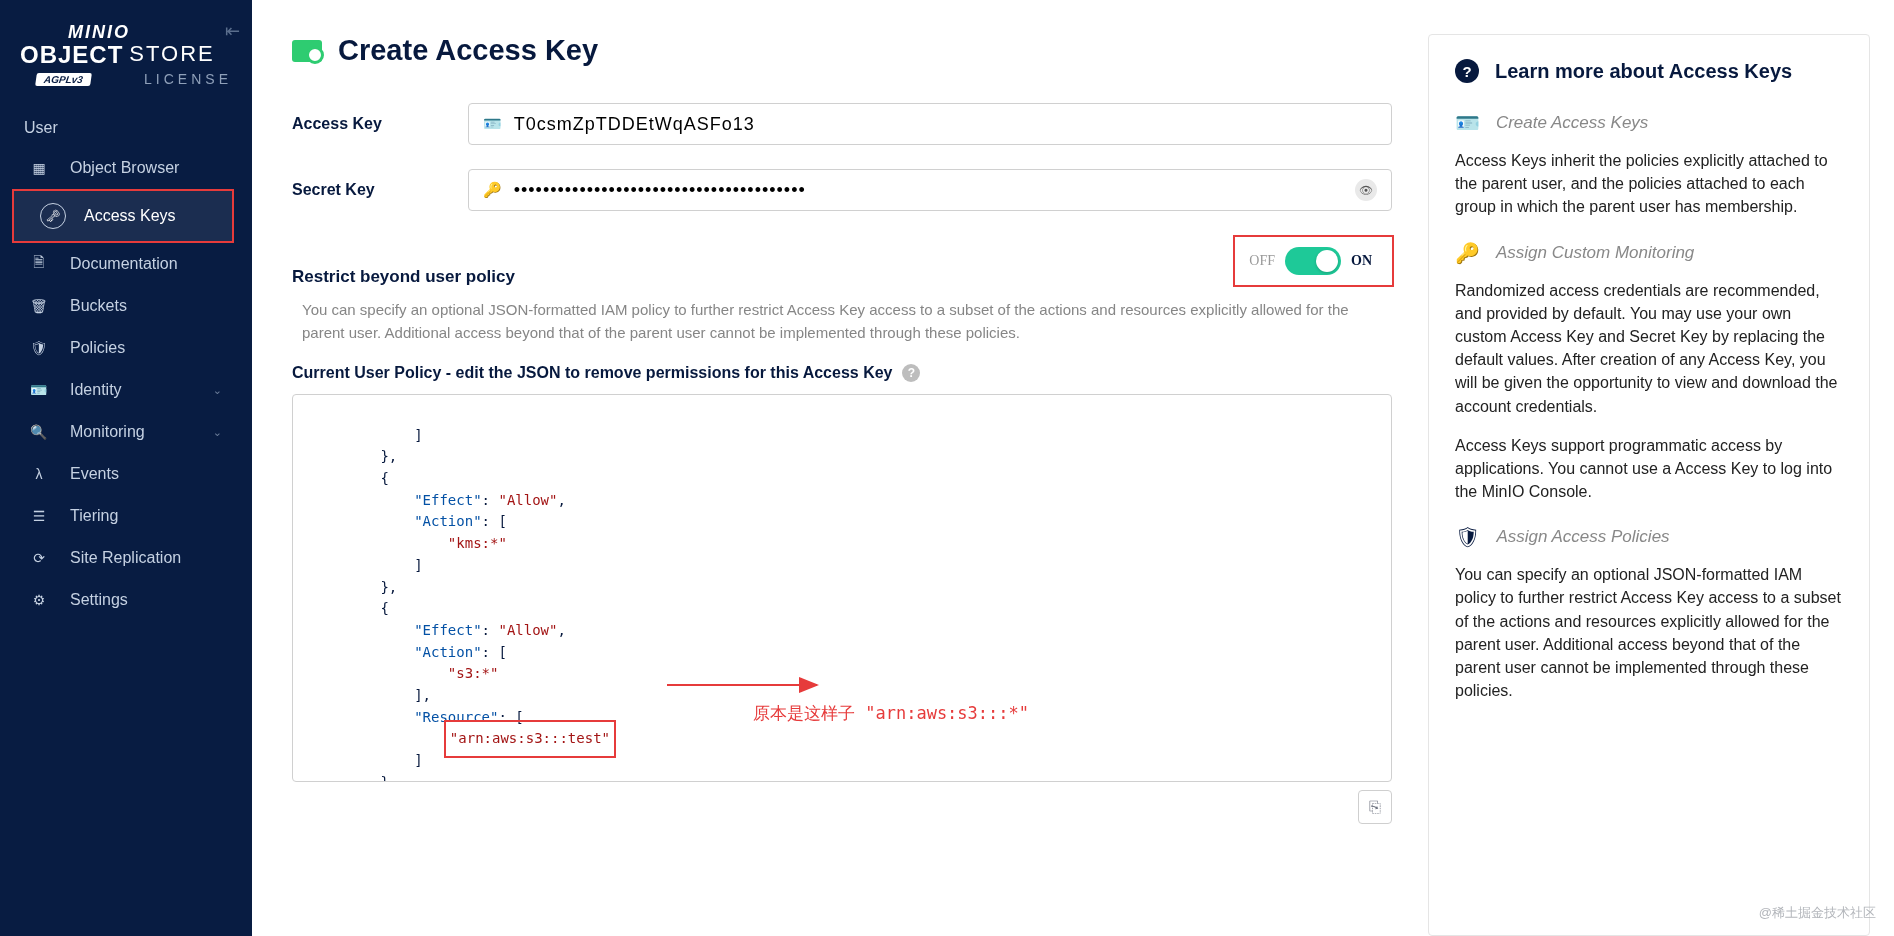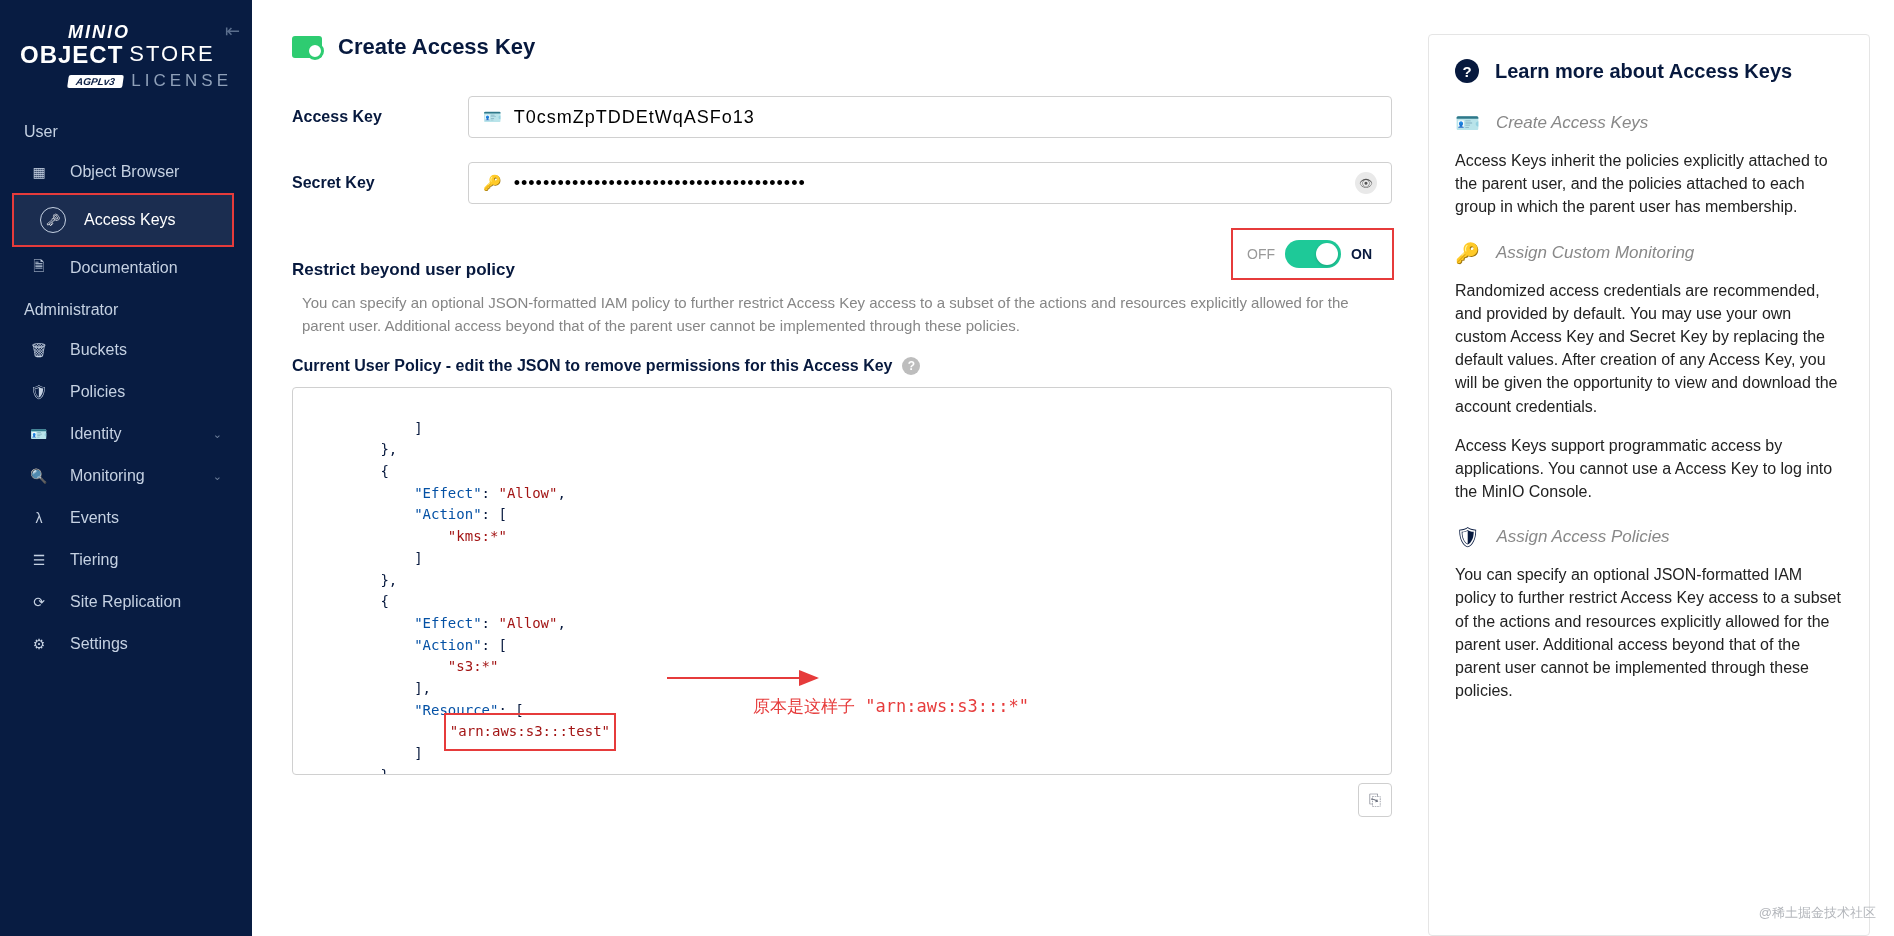--- a/index.html
+++ b/index.html
@@ -6,37 +6,37 @@
 body { font-family: -apple-system, BlinkMacSystemFont, "Segoe UI", sans-serif; background: #fff; color: #07193e; overflow: hidden; }
 .app { display: flex; height: 936px; width: 1894px; }
 .sidebar { width: 252px; background: #081c42; color: #b0c4de; display: flex; flex-direction: column; padding: 16px 0; position: relative; }
 .logo-area { padding: 6px 20px 20px; }
 .logo-minio { color: #ffffff; font-size: 18px; font-weight: 700; font-style: italic; letter-spacing: 2px; margin-left: 48px; }
 .logo-main { display: flex; align-items: flex-start; gap: 6px; margin-top: -2px; }
 .logo-object { color: #fff; font-size: 24px; font-weight: 900; letter-spacing: 1px; }
 .logo-store { color: #fff; font-size: 22px; font-weight: 300; letter-spacing: 2px; }
 .logo-sub { display: flex; justify-content: flex-end; align-items: center; gap: 8px; margin-top: 2px; }
 .logo-agpl { background: #fff; color: #081c42; font-size: 10px; font-style: italic; font-weight: 700; padding: 1px 8px; border-radius: 2px; transform: skewX(-8deg); }
-.logo-license { color: #8fa0b9; font-size: 17px; letter-spacing: 4px; }
+.logo-license { color: #8fa0b9; font-size: 14px; letter-spacing: 4px; margin-left: 45px; }
 .collapse-btn { position: absolute; top: 20px; right: 12px; color: #5a6e8d; font-size: 18px; cursor: pointer; }
 .section-label { padding: 12px 24px 10px; color: #c5d1e2; font-size: 16px; }
 .nav-item { display: flex; align-items: center; gap: 22px; padding: 12px 30px; cursor: pointer; color: #c5d1e2; font-size: 16px; }
 .nav-item.active { background: rgba(255,255,255,0.08); color: #fff; }
 .nav-item .nav-icon { width: 18px; height: 18px; display: inline-flex; align-items: center; justify-content: center; font-size: 14px; }
 .nav-item.active .nav-icon { width: 26px; height: 26px; border: 1px solid #c5d1e2; border-radius: 50%; font-size: 12px; margin-left: -4px; margin-right: -4px; }
 .nav-chevron { margin-left: auto; font-size: 11px; color: #6c7e9a; }
 .highlight-box { border: 2px solid #e63b3b; }
 .sidebar .highlight-box { margin: 0 18px 0 12px; }
 .main { flex: 1; display: flex; padding: 34px 0 0 28px; overflow: hidden; }
 .content { flex: 1; background: #fff; min-width: 0; padding: 0 36px 0 12px; overflow: hidden; display: flex; flex-direction: column; }
 .panel-right { width: 442px; background: #fff; border: 1px solid #e5e5e5; border-radius: 4px; margin-right: 24px; padding: 24px 26px; overflow-y: auto; }
 .page-title-row { display: flex; align-items: center; gap: 16px; margin-bottom: 36px; }
 .title-icon { width: 30px; height: 22px; background: #2ecc71; border-radius: 3px; position: relative; }
 .title-icon::after { content: ""; position: absolute; right: -2px; bottom: -2px; width: 12px; height: 12px; border-radius: 50%; background: #fff; border: 3px solid #2ecc71; }
-h1 { font-size: 22px; font-weight: 700; color: #07193e; }
+h1 { font-size: 29px; font-weight: 700; color: #07193e; }
 .form-row { display: flex; align-items: center; margin-bottom: 24px; }
 .form-label { width: 176px; font-size: 16px; font-weight: 600; color: #07193e; }
 .input-group { flex: 1; display: flex; align-items: center; border: 1px solid #d0d0d0; border-radius: 4px; height: 42px; padding: 0 14px; gap: 12px; }
 .input-icon { color: #555; font-size: 15px; }
 .input-group input { border: none; flex: 1; font-size: 18px; outline: none; letter-spacing: 1px; }
 .eye-btn { background: #e9e9e9; border-radius: 50%; width: 22px; height: 22px; display: flex; align-items: center; justify-content: center; font-size: 11px; color: #555; cursor: pointer; }
 .toggle-row { display: flex; align-items: flex-end; margin-bottom: 8px; }
 .toggle-label { font-size: 17px; font-weight: 600; flex: 1; }
 .toggle-controls { display: flex; align-items: center; gap: 10px; padding: 6px 12px; }
 .toggle-off { color: #999; font-size: 14px; }
@@ -55,21 +55,21 @@
 .arrow { position: absolute; }
 .arrow svg { overflow: visible; }
 .copy-btn { align-self: flex-end; margin-top: 8px; width: 34px; height: 34px; border: 1px solid #cfcfcf; border-radius: 4px; display: flex; align-items: center; justify-content: center; cursor: pointer; color: #707582; font-size: 15px; }
 .panel-right h2 { font-size: 20px; font-weight: 700; display: flex; align-items: center; gap: 16px; margin-bottom: 28px; }
 .q-icon { width: 24px; height: 24px; border-radius: 50%; background: #07193e; color: #fff; display: inline-flex; align-items: center; justify-content: center; font-size: 15px; font-weight: 900; }
 .help-section { display: flex; align-items: center; gap: 16px; margin: 22px 0 14px; }
 .help-section-icon { font-size: 20px; color: #07193e; }
 .help-section-title { color: #888; font-size: 17px; font-style: italic; }
 .help-text { font-size: 16px; line-height: 1.45; margin-bottom: 16px; color: #222; }
 .watermark { position: fixed; right: 18px; bottom: 14px; color: #b3b6bb; font-size: 13px; }
-.toggle-highlight { border: 2px solid #e63b3b; padding: 4px 8px 4px 2px; margin-right: -2px; }
+.toggle-highlight { border: 2px solid #e63b3b; padding: 4px 8px 4px 2px; margin-right: -2px; font-family: Liberation Serif, serif; }
 </style>
 </head>
 <body>
 
 <div class="app">
 
   <aside class="sidebar">
     <div class="collapse-btn">⇤</div>
     <div class="logo-area">
       <div class="logo-minio">MINIO</div>
@@ -92,21 +92,20 @@
       <div class="nav-item active">
         <span class="nav-icon">🗝</span>
         <span>Access Keys</span>
       </div>
     </div>
     <div class="nav-item">
       <span class="nav-icon">🗎</span>
       <span>Documentation</span>
     </div>
 
-    <div class="section-label">Administrator</div>
     <div class="nav-item">
       <span class="nav-icon">🗑</span>
       <span>Buckets</span>
     </div>
     <div class="nav-item">
       <span class="nav-icon">🛡</span>
       <span>Policies</span>
     </div>
     <div class="nav-item">
       <span class="nav-icon">🪪</span>

